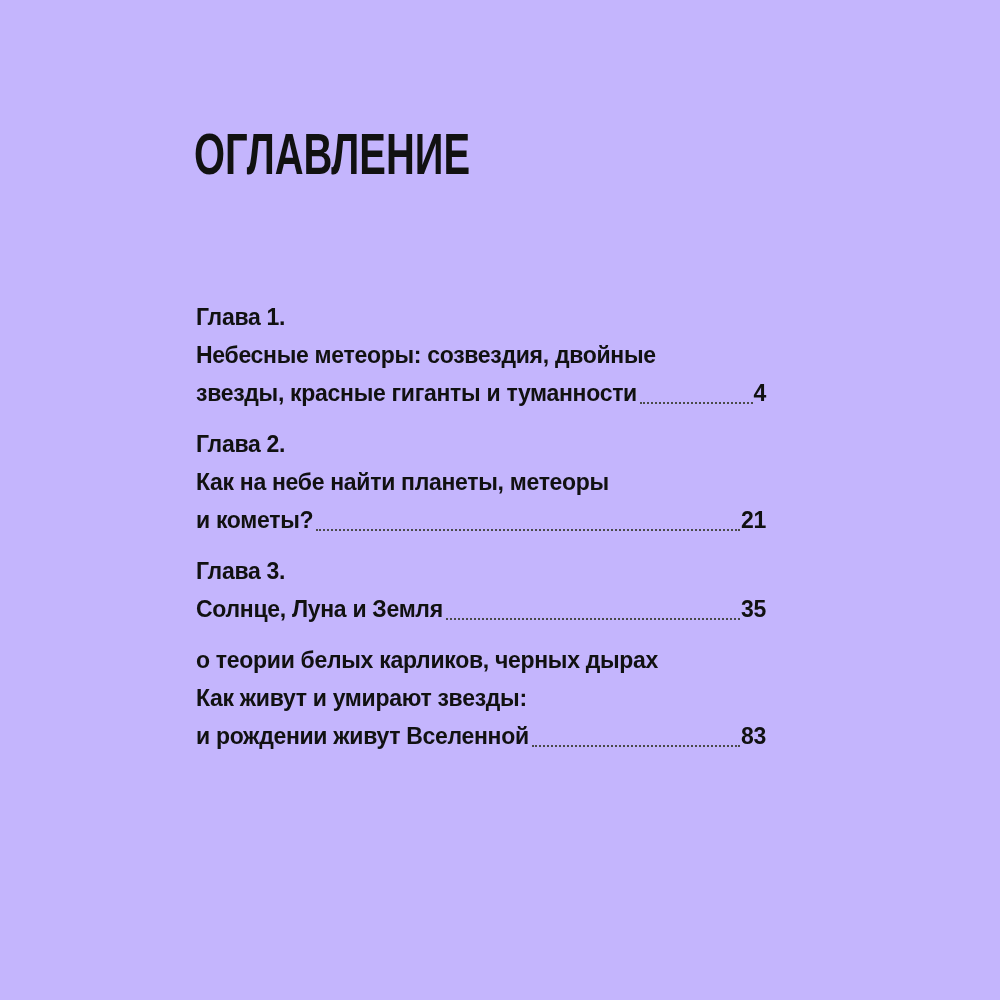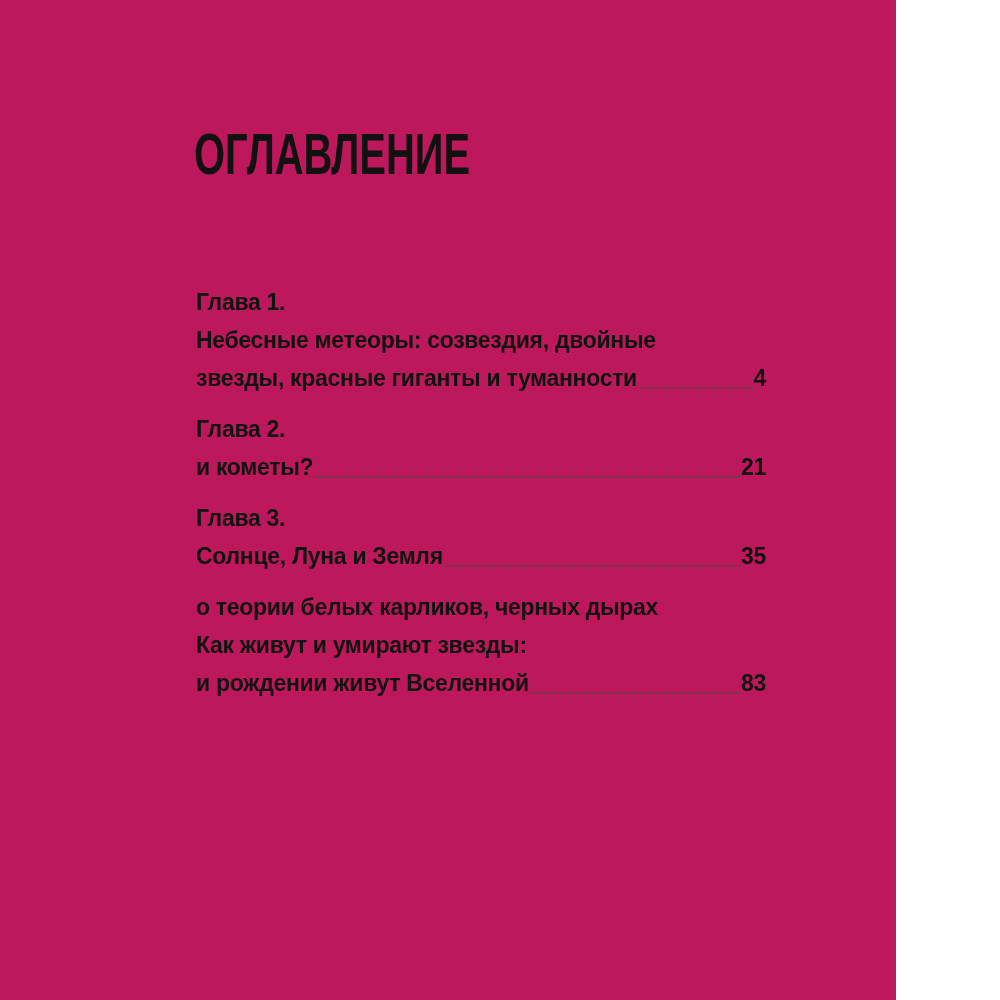--- a/index.html
+++ b/index.html
@@ -2,44 +2,44 @@
 <html><head>
 <meta charset="utf-8">
 <style>
   html, body {
     margin: 0;
     padding: 0;
     background: #ffffff;
   }
   .page {
     position: relative;
-    width: 896px;
+    width: 1000px;
     height: 1000px;
-    background: #be185d;
+    background: #c4b5fd;
     overflow: hidden;
     font-family: "Liberation Sans", sans-serif;
     color: #111111;
   }
   .title {
     position: absolute;
     left: 194px;
     top: 126px;
     font-size: 57px;
     line-height: 56px;
     font-weight: 700;
     letter-spacing: 0px;
     transform: scaleX(0.70);
     transform-origin: left top;
     white-space: nowrap;
     color: #111111;
   }
   .toc {
     position: absolute;
     left: 196px;
-    top: 283px;
+    top: 298px;
     width: 570px;
   }
   .chapter {
     margin-bottom: 13px;
   }
   .line {
     font-size: 23px;
     line-height: 38px;
     font-weight: 700;
     letter-spacing: -0.3px;
@@ -80,20 +80,21 @@
       <div class="line">Небесные метеоры: созвездия, двойные</div>
       <div class="line leader-row">
         <span class="text">звезды, красные гиганты и туманности</span>
         <span class="leader"></span>
         <span class="pagenum">4</span>
       </div>
     </div>
 
     <div class="chapter">
       <div class="line">Глава 2.</div>
+      <div class="line">Как на небе найти планеты, метеоры</div>
       <div class="line leader-row">
         <span class="text">и кометы?</span>
         <span class="leader"></span>
         <span class="pagenum">21</span>
       </div>
     </div>
 
     <div class="chapter">
       <div class="line">Глава 3.</div>
       <div class="line leader-row">

